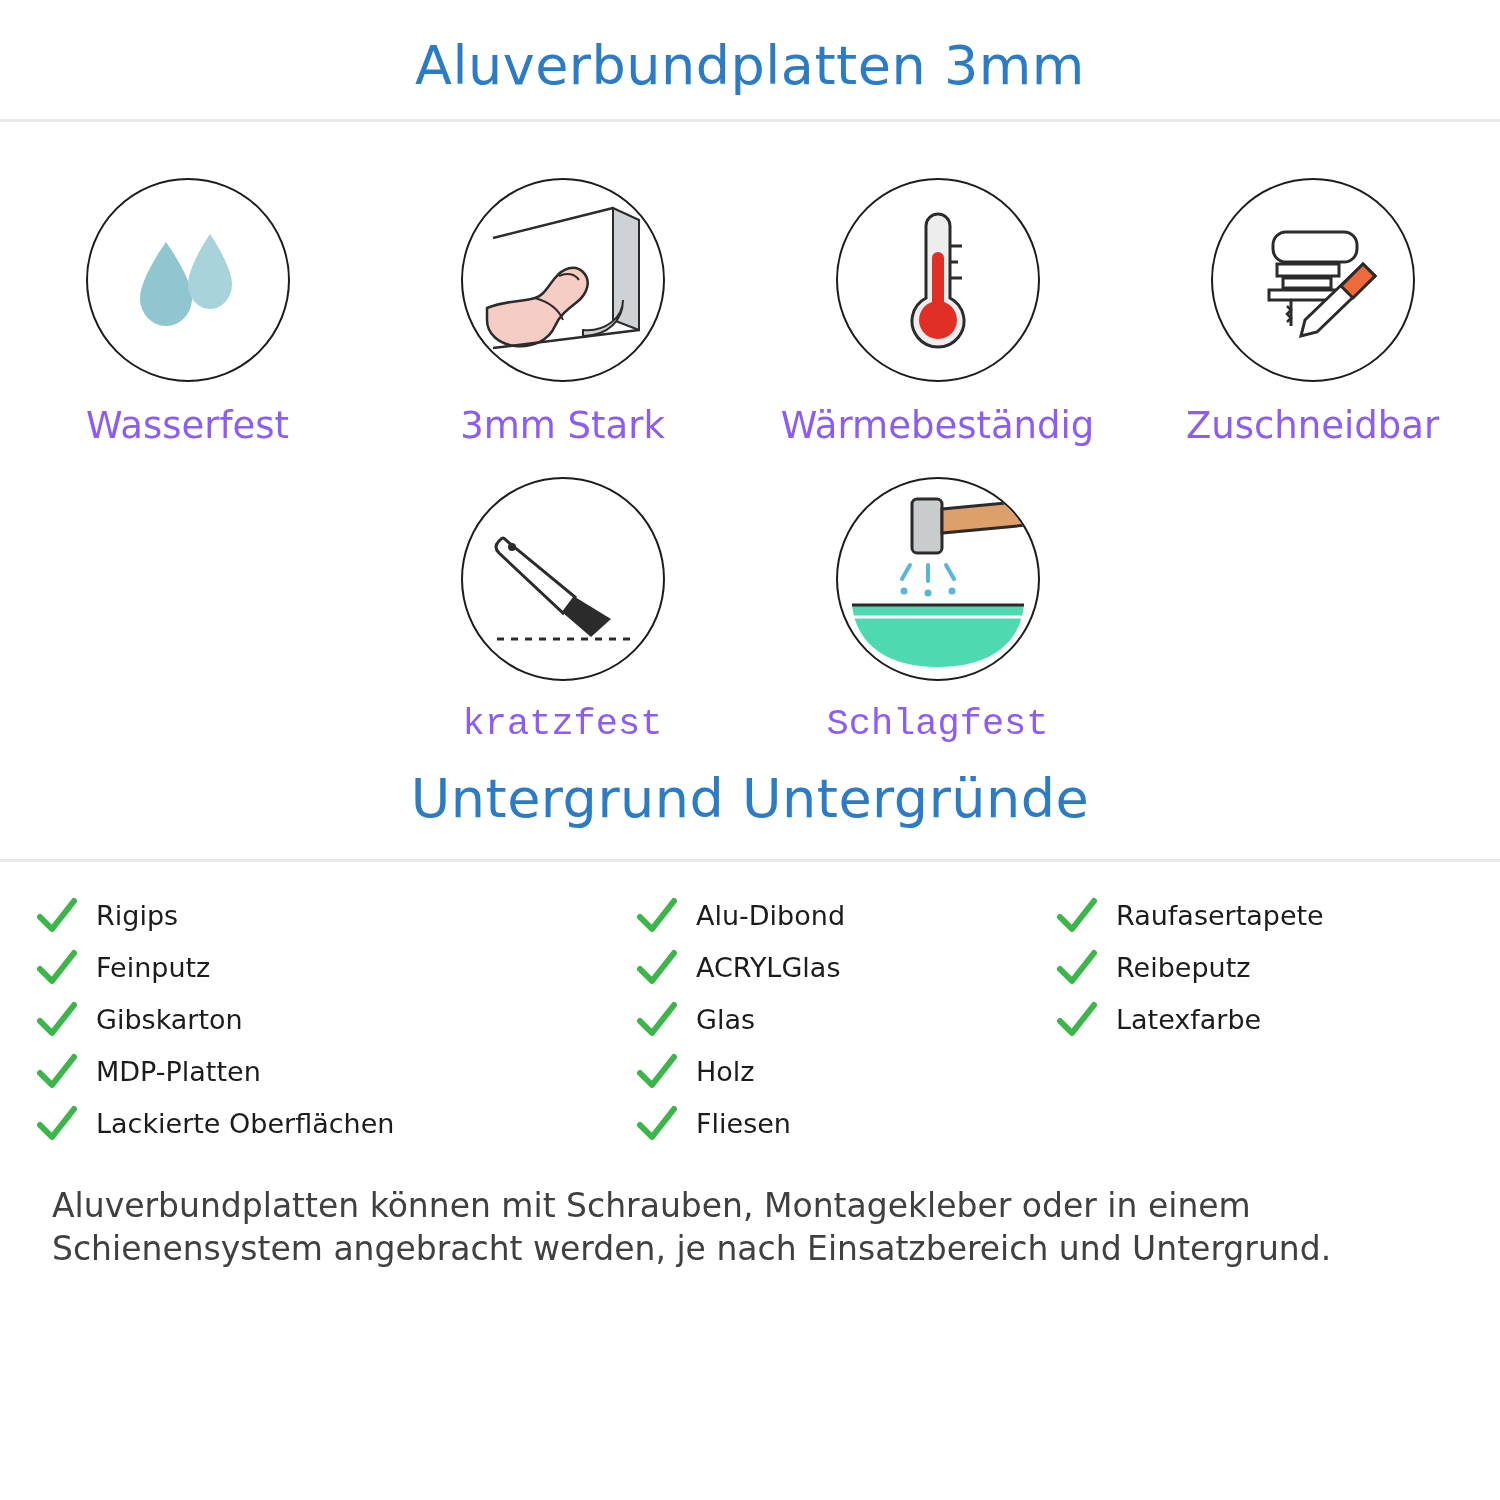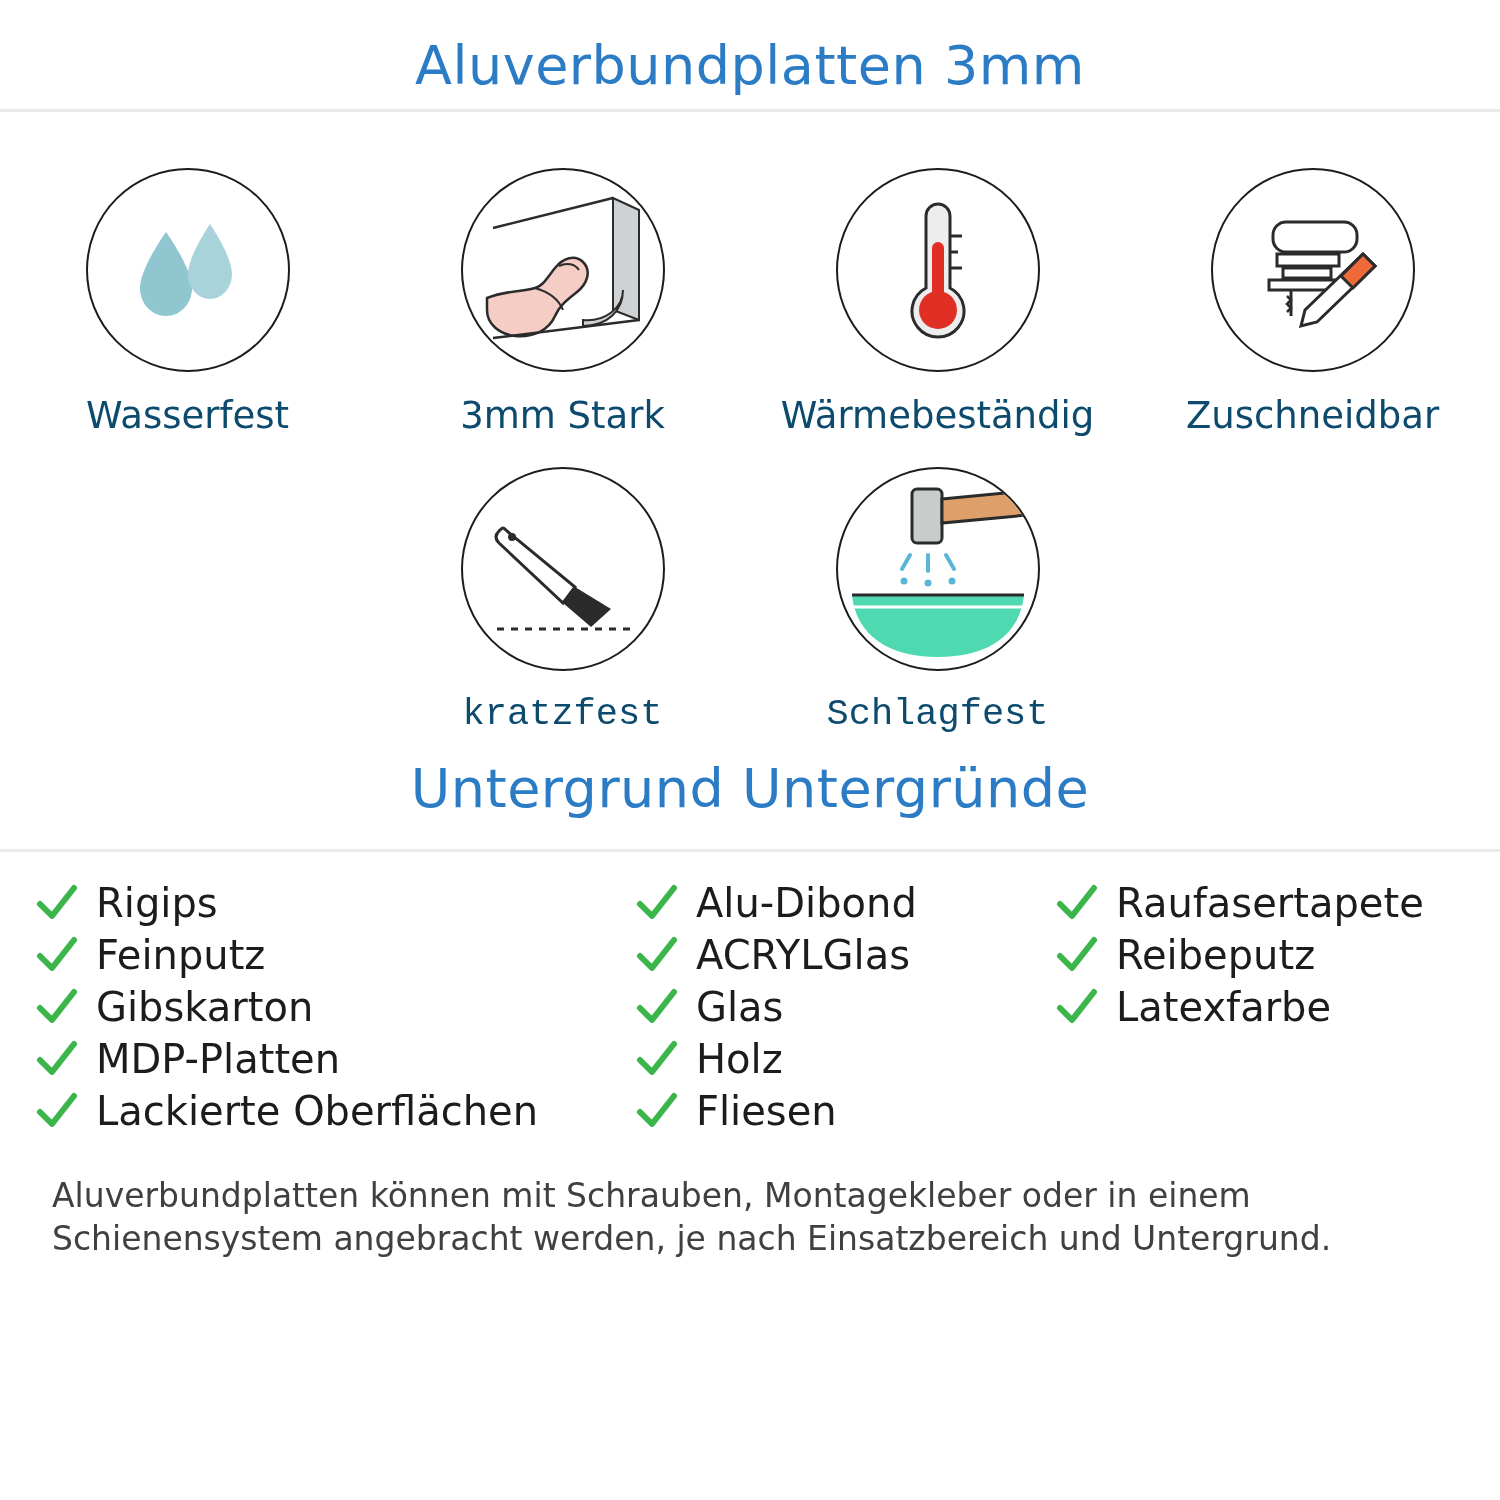--- a/index.html
+++ b/index.html
@@ -27,21 +27,21 @@
   .heading {
     text-align: center;
     color: #2b7cc4;
     font-size: 54px;
     font-weight: 400;
     letter-spacing: 0.5px;
     line-height: 1.1;
   }
   .heading.h1 {
     padding-top: 36px;
-    padding-bottom: 14px;
+    padding-bottom: 24px;
   }
   .heading.h2 {
     padding-top: 24px;
     padding-bottom: 30px;
   }
   .rule {
     height: 3px;
     background: #e9e9e9;
     width: 100%;
   }
@@ -73,21 +73,21 @@
     display: block;
   }
   .feature .circle svg {
     display: block;
     width: 200px;
     height: 200px;
   }
   .feature .caption {
     margin-top: 22px;
     font-size: 37px;
-    color: #0c4a6e;
+    color: #8b5cf6;
     font-weight: 400;
     text-align: center;
     white-space: nowrap;
   }
 
   
   .surfaces {
     display: flex;
     justify-content: flex-start;
     padding: 28px 0 0 0;
@@ -96,23 +96,23 @@
   .surf-col {
     display: flex;
     flex-direction: column;
   }
   .surf-col.c1 { width: 600px; }
   .surf-col.c2 { width: 420px; }
   .surf-col.c3 { width: 440px; }
 
   .surf-item {
     display: flex;
-    align-items: flex-start;
+    align-items: center;
     height: 52px;
-    font-size: 40px;
+    font-size: 27px;
     color: #1c1c1c;
     white-space: nowrap;
   }
   .check {
     width: 46px;
     height: 46px;
     margin-right: 16px;
     flex: 0 0 auto;
     display: inline-block;
   }

